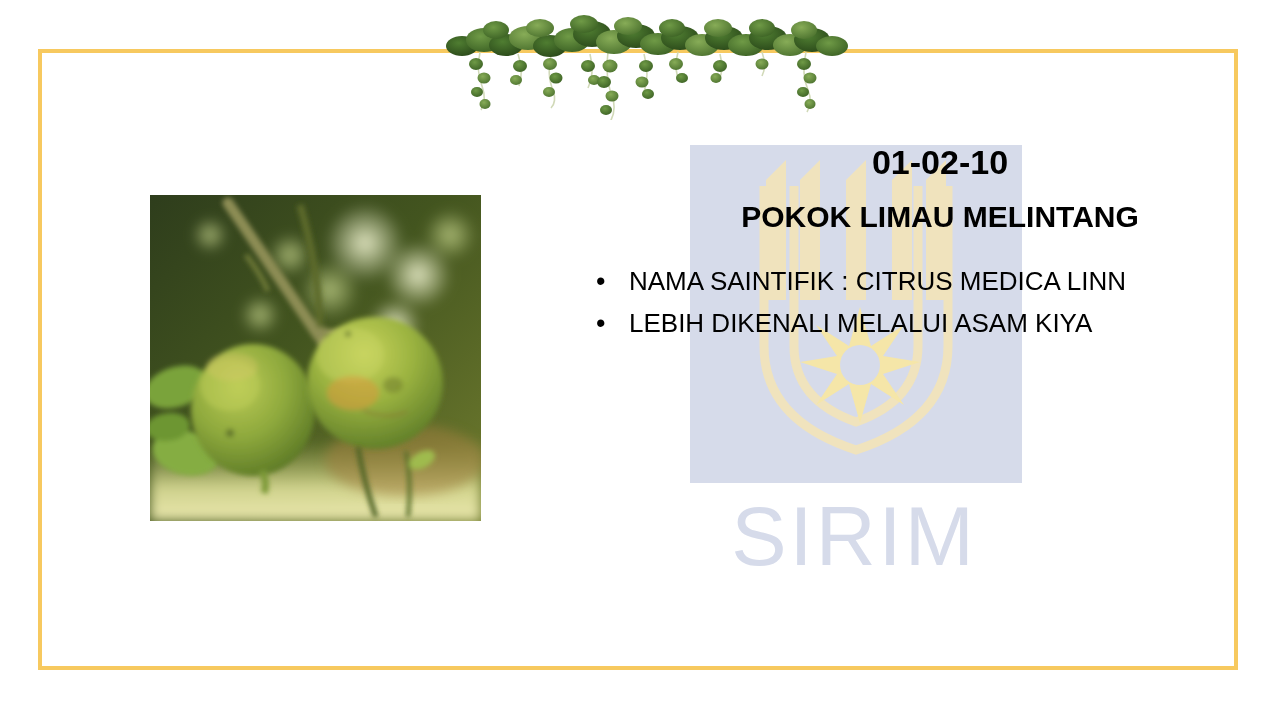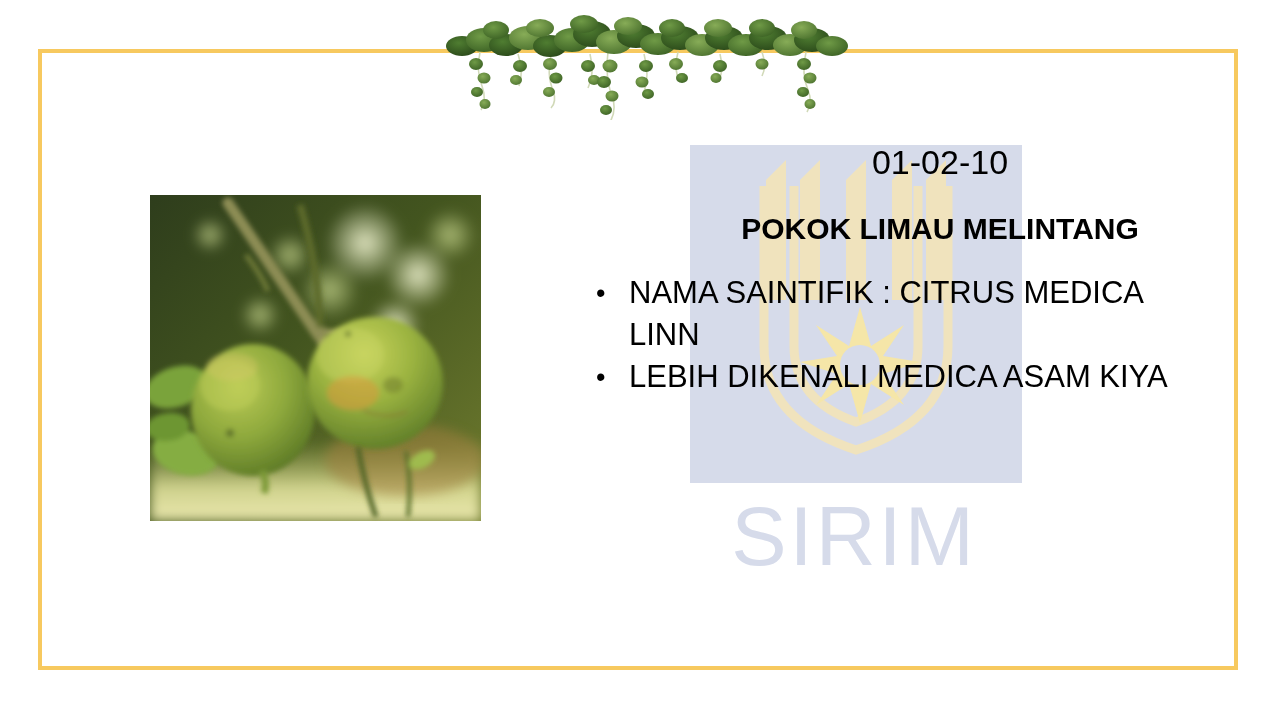--- a/index.html
+++ b/index.html
@@ -87,44 +87,44 @@
   
   #content {
     position: absolute;
     left: 560px;
     top: 140px;
     width: 660px;
   }
   #code {
     text-align: center;
     font-size: 34px;
-    font-weight: normal;
+    font-weight: bold;
     color: #000000;
     letter-spacing: 0px;
     line-height: 44px;
     margin-left: 100px;
   }
   #subtitle {
     text-align: center;
     font-size: 30px;
     font-weight: bold;
     color: #000000;
     line-height: 42px;
-    margin-top: 24px;
+    margin-top: 12px;
     margin-left: 100px;
   }
   #bullets {
     list-style: none;
     margin: 22px 0 0 0;
     padding: 0;
   }
   #bullets li {
     position: relative;
     padding-left: 69px;
-    font-size: 31px;
+    font-size: 26px;
     line-height: 42px;
     color: #000000;
     white-space: pre-line;
   }
   #bullets li::before {
     content: "\2022";
     position: absolute;
     left: 36px;
     top: 0;
     font-size: 27px;
@@ -358,17 +358,17 @@
         <ellipse cx="272" cy="265" rx="14" ry="8" transform="rotate(-28 272 265)" fill="#9fbb4e"></ellipse>
       </g>
     </svg>
   </div>
 
   <div id="content">
     <div id="code">01-02-10</div>
     <div id="subtitle">POKOK LIMAU MELINTANG</div>
     <ul id="bullets">
       <li>NAMA SAINTIFIK : CITRUS MEDICA LINN</li>
-      <li>LEBIH DIKENALI MEDICA ASAM KIYA</li>
+      <li>LEBIH DIKENALI MELALUI ASAM KIYA</li>
     </ul>
   </div>
 
 </div>
 
 </body></html>

